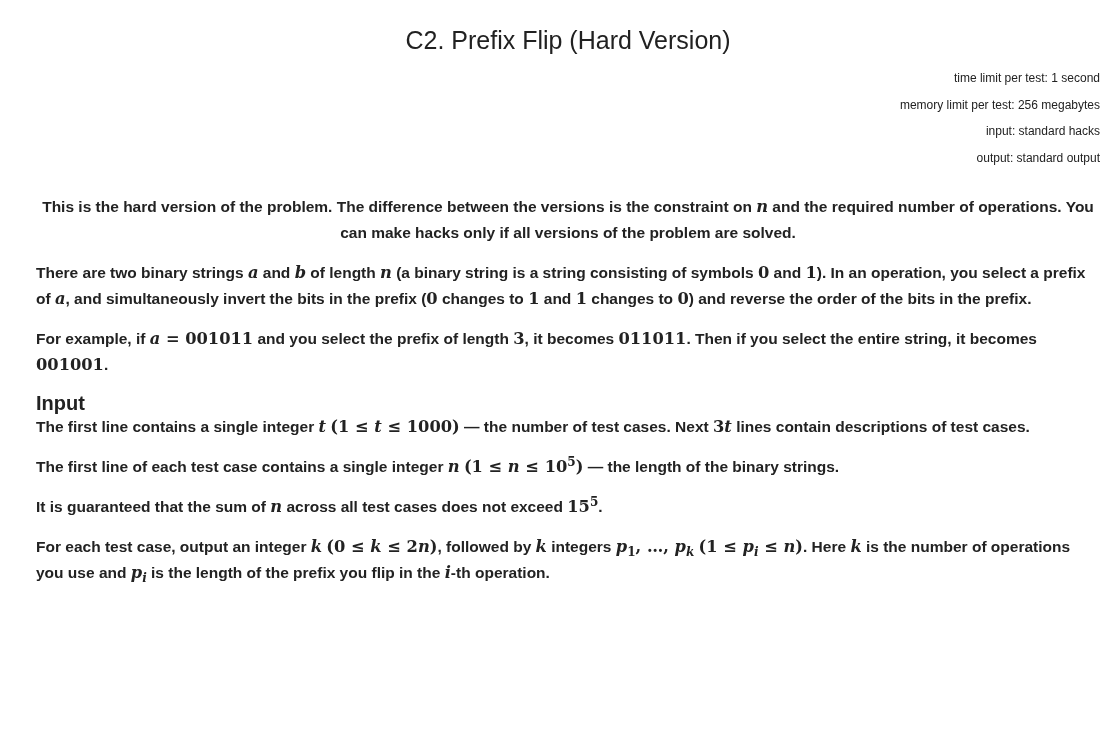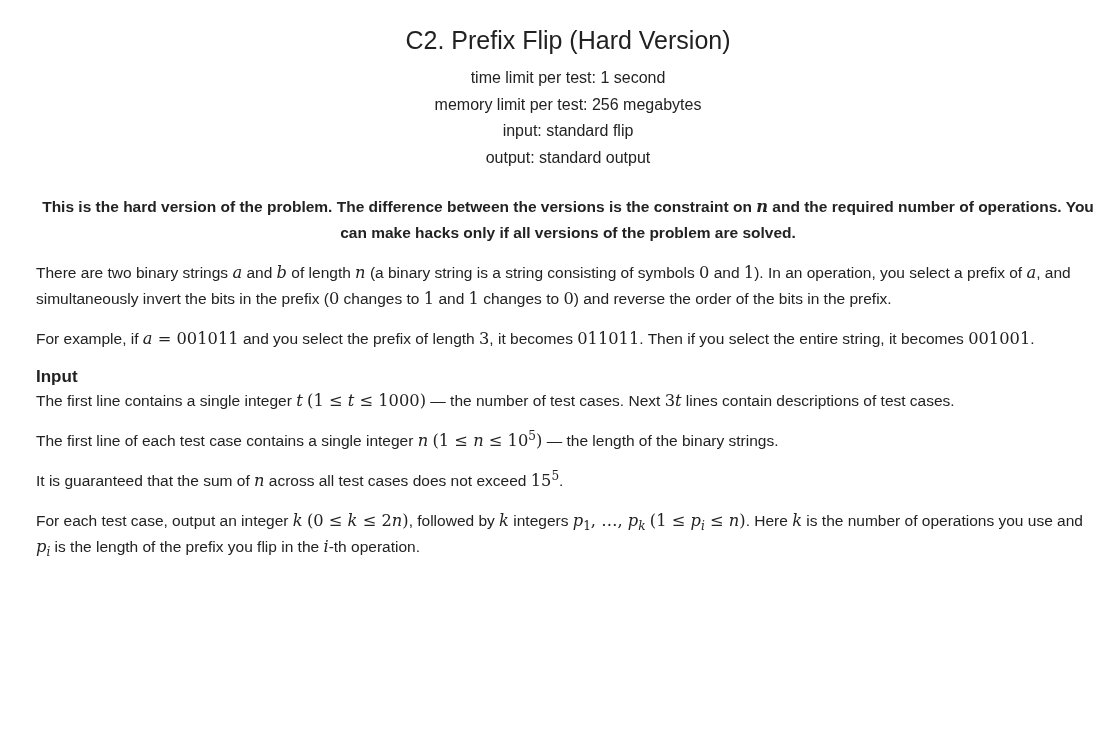--- a/index.html
+++ b/index.html
@@ -12,33 +12,33 @@
   .page { padding: 25px 16px 0 36px; }
 
   .title {
     text-align: center;
     font-size: 25px;
     line-height: 30px;
     margin-bottom: 10px;
     color: #212121;
   }
   .meta {
-    text-align: center;
-    font-size: 16px;
+    text-align: right;
+    font-size: 12px;
     line-height: 26.5px;
     margin-bottom: 23px;
   }
 
   .body-text { font-size: 15.5px; line-height: 26px; }
-  .body-text p { margin: 0 0 14px 0; }
+  .body-text p { margin: 0 0 14px 0; font-weight: bold; }
   p.bold { font-weight: bold; text-align: center; }
 
   .section-title {
     font-weight: bold;
-    font-size: 17px;
+    font-size: 20px;
     line-height: 22px;
     margin-top: 8px;
   }
 
   
   .run-m  { font-family: "DejaVu Serif", serif; font-style: italic; font-size: 1.05em; }
   .run-r  { font-family: "DejaVu Serif", serif; font-size: 1.05em; }
   sup.run-sup { font-family: "DejaVu Serif", serif; font-size: 0.78em; line-height: 0; }
   sub.run-sub  { font-family: "DejaVu Serif", serif; font-size: 0.78em; font-style: normal; line-height: 0; }
   sub.run-subi { font-family: "DejaVu Serif", serif; font-size: 0.78em; font-style: italic; line-height: 0; }
@@ -46,21 +46,21 @@
 </head>
 <body>
 
 <div class="page">
 
   <div class="header">
     <div class="title">C2. Prefix Flip (Hard Version)</div>
     <div class="meta">
       <div class="meta-line">time limit per test: 1 second</div>
       <div class="meta-line">memory limit per test: 256 megabytes</div>
-      <div class="meta-line">input: standard flip</div>
+      <div class="meta-line">input: standard hacks</div>
       <div class="meta-line">output: standard output</div>
     </div>
   </div>
 
   <div class="body-text">
     <p class="bold"><span class="run-t">This is the hard version of the problem. The difference between the versions is the constraint on </span><span class="run-m">n</span><span class="run-t"> and the required number of operations. You can make hacks only if all versions of the problem are solved.</span></p>
     <p><span class="run-t">There are two binary strings </span><span class="run-m">a</span><span class="run-t"> and </span><span class="run-m">b</span><span class="run-t"> of length </span><span class="run-m">n</span><span class="run-t"> (a binary string is a string consisting of symbols </span><span class="run-r">0</span><span class="run-t"> and </span><span class="run-r">1</span><span class="run-t">). In an operation, you select a prefix of </span><span class="run-m">a</span><span class="run-t">, and simultaneously invert the bits in the prefix (</span><span class="run-r">0</span><span class="run-t"> changes to </span><span class="run-r">1</span><span class="run-t"> and </span><span class="run-r">1</span><span class="run-t"> changes to </span><span class="run-r">0</span><span class="run-t">) and reverse the order of the bits in the prefix.</span></p>
     <p><span class="run-t">For example, if </span><span class="run-m">a</span><span class="run-r"> = 001011</span><span class="run-t"> and you select the prefix of length </span><span class="run-r">3</span><span class="run-t">, it becomes </span><span class="run-r">011011</span><span class="run-t">. Then if you select the entire string, it becomes </span><span class="run-r">001001</span><span class="run-t">.</span></p>
 
     <div class="section-title">Input</div>

